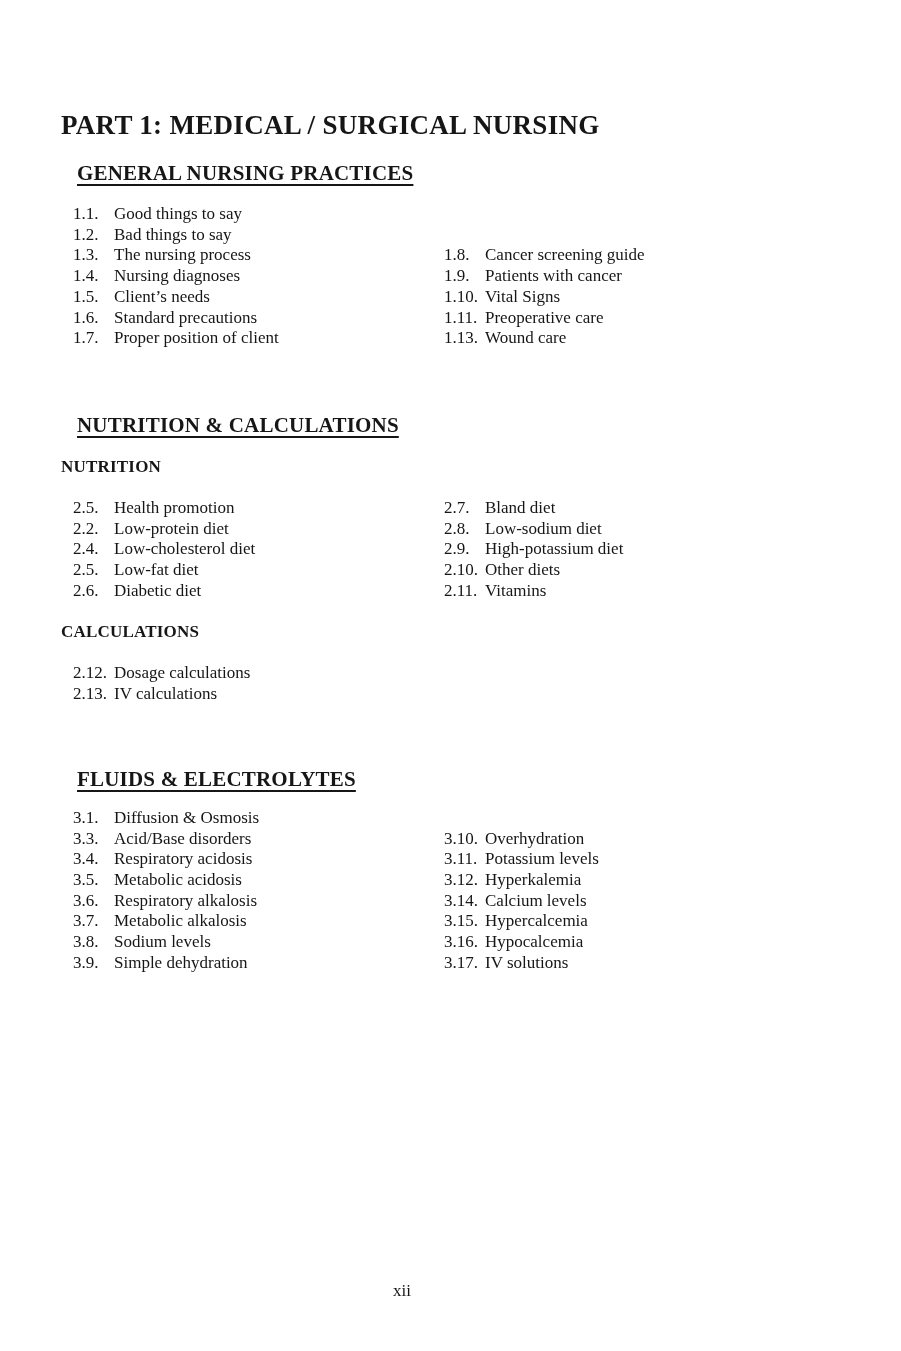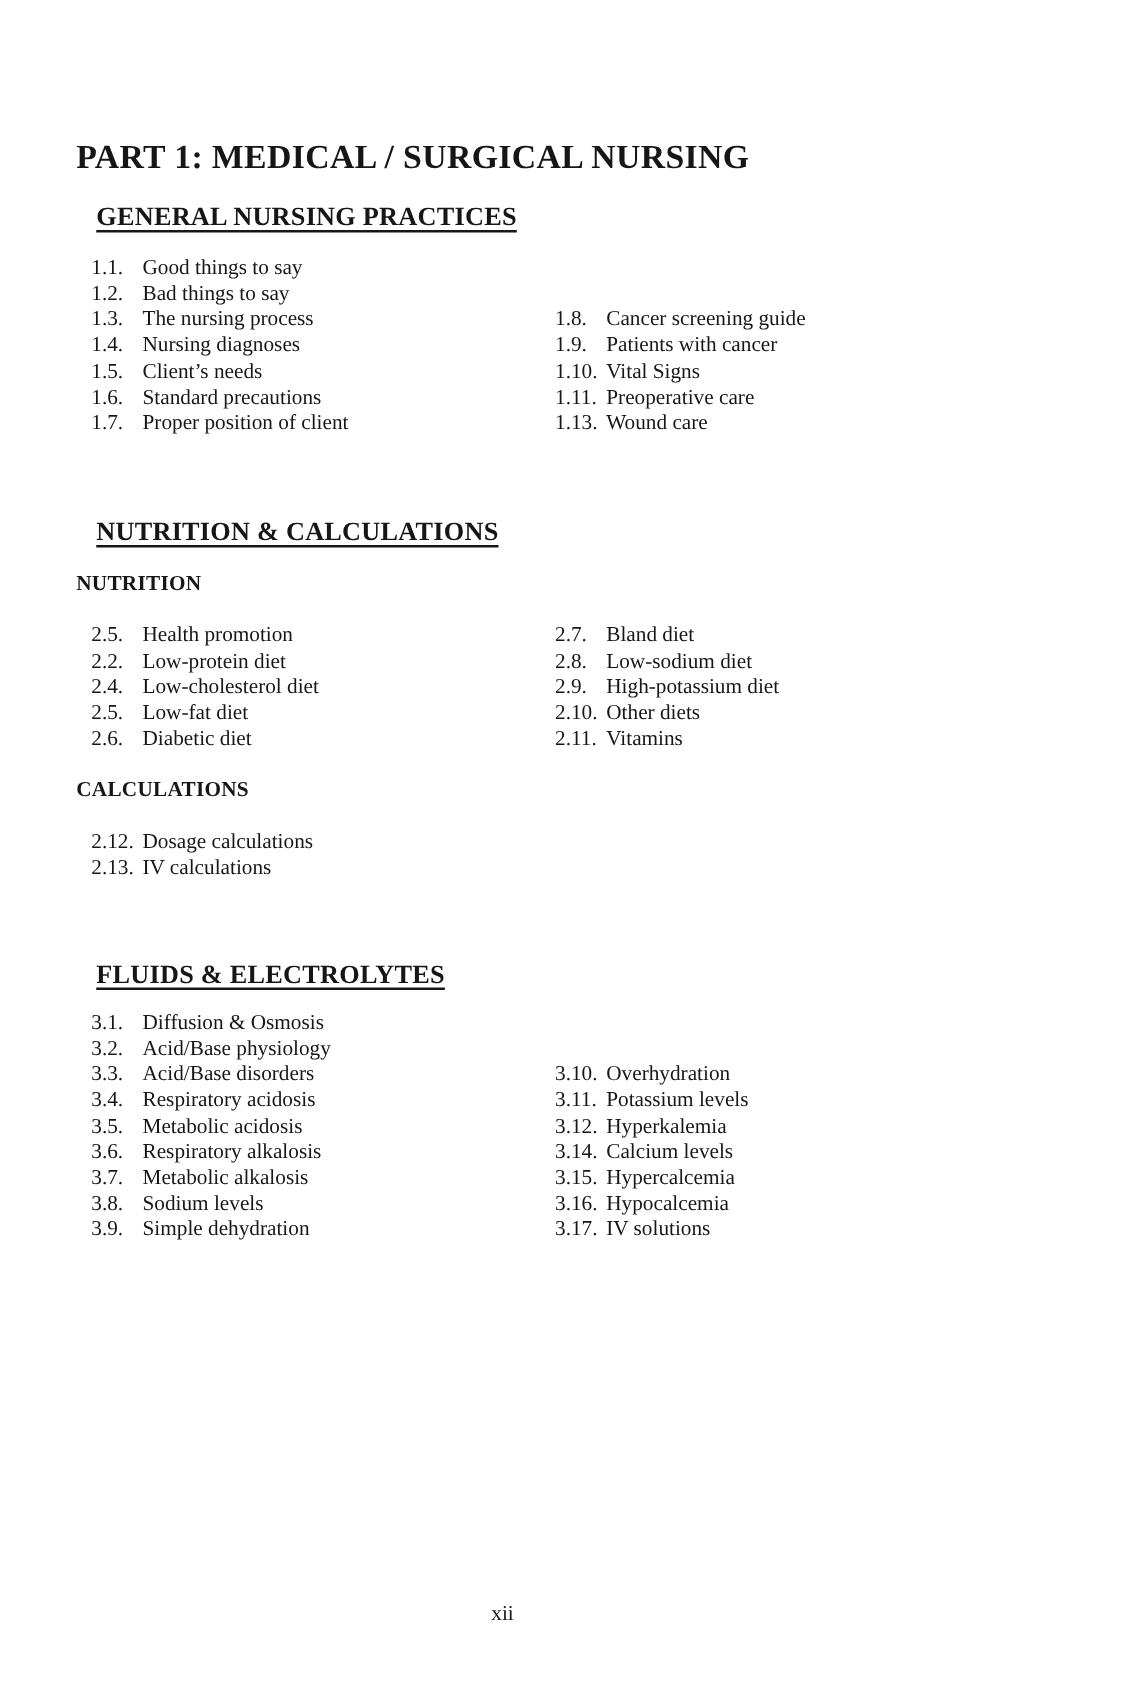--- a/index.html
+++ b/index.html
@@ -220,24 +220,20 @@
 
   <section>
     <h2 class="section-heading mt-61">FLUIDS &amp; ELECTROLYTES</h2>
     <div class="cols mt-16">
       <div class="col">
           <div class="toc-row">
             <span class="toc-num">3.1.</span>
             <span class="toc-label">Diffusion &amp; Osmosis</span>
           </div>
           <div class="toc-row">
-            <span class="toc-num">3.2.</span>
-            <span class="toc-label">Acid/Base physiology</span>
-          </div>
-          <div class="toc-row">
             <span class="toc-num">3.3.</span>
             <span class="toc-label">Acid/Base disorders</span>
           </div>
           <div class="toc-row">
             <span class="toc-num">3.4.</span>
             <span class="toc-label">Respiratory acidosis</span>
           </div>
           <div class="toc-row">
             <span class="toc-num">3.5.</span>
             <span class="toc-label">Metabolic acidosis</span>

